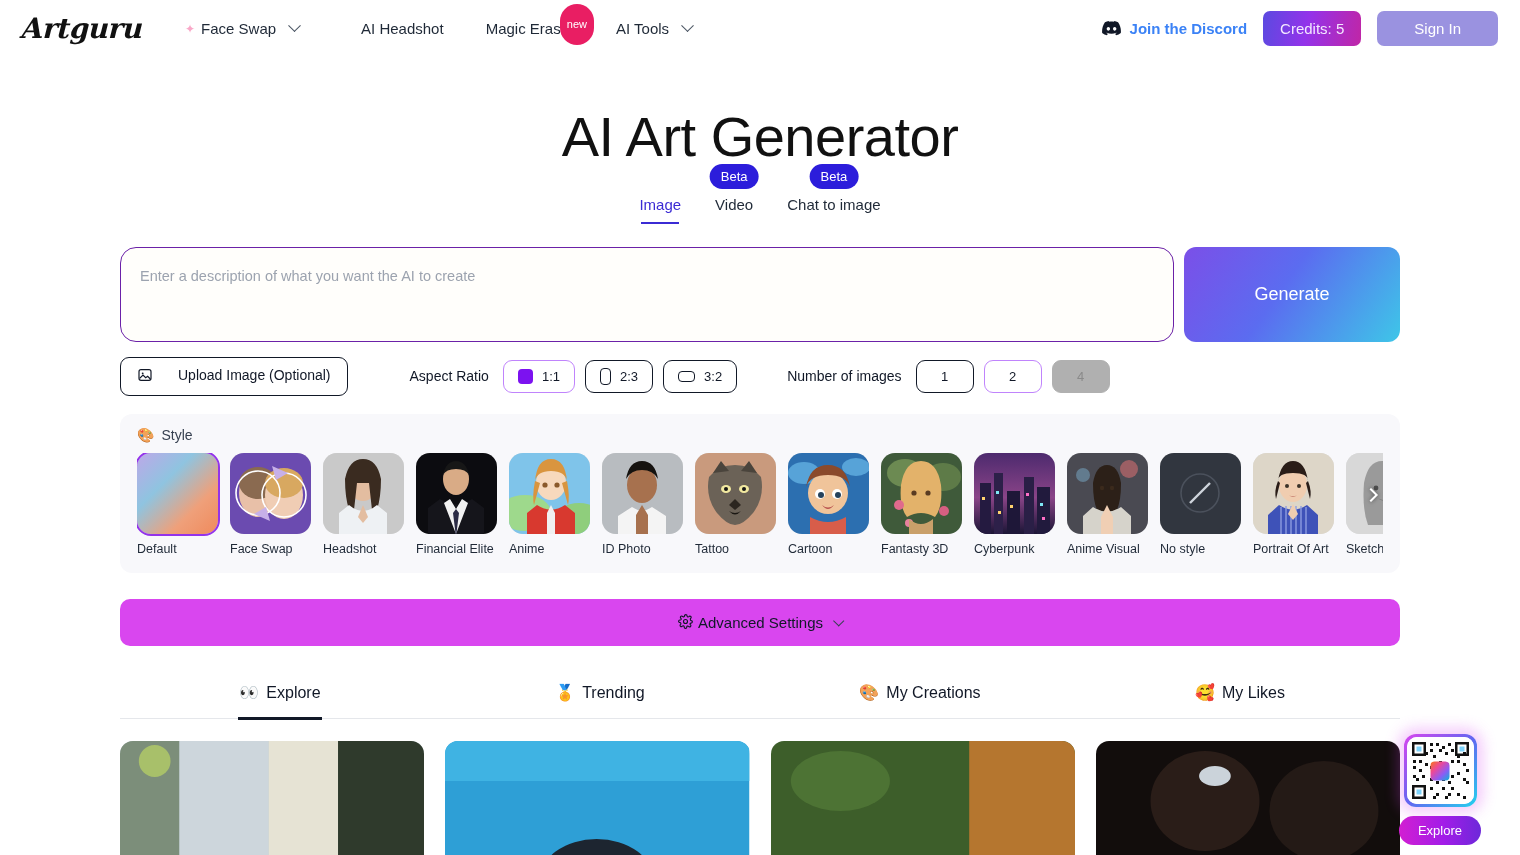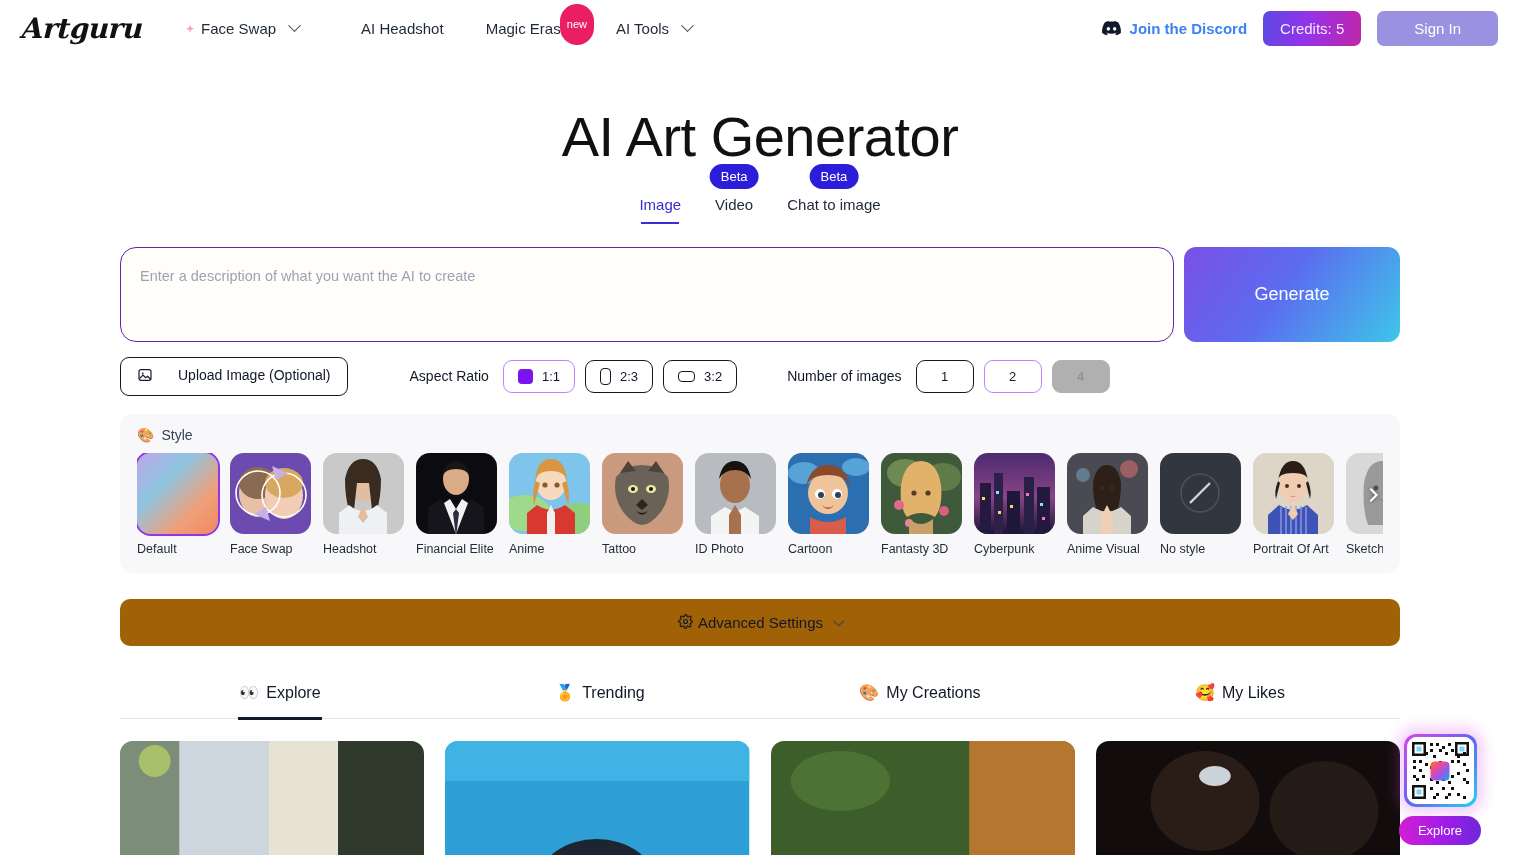--- a/index.html
+++ b/index.html
@@ -305,21 +305,21 @@
     display:block; width: 10px; height: 10px;
     border-right: 2.5px solid #fff;
     border-top: 2.5px solid #fff;
     transform: rotate(45deg);
     filter: drop-shadow(0 0 2px rgba(0,0,0,.55));
   }
 
   
   .advanced {
     margin-top: 26px;
-    background: #a16207;
+    background: #d946ef;
     border-radius: 10px;
     height: 47px;
     display: flex; align-items: center; justify-content: center;
     gap: 5px;
     font-size: 15px;
     color: #111827;
     cursor: pointer;
   }
   .advanced .chev2 {
     width: 8px; height: 8px;
@@ -606,46 +606,46 @@
             <path d="M28 52 q14 9 28 0 l10 8 v21 h-48 v-21z" fill="#d8392f"></path>
             <path d="M42 52 l-4 8 v21 h8 v-21z" fill="#f0f0f0"></path>
           </svg>
         </div>
         <div class="style-name">Anime</div>
       </div>
 
       <div class="style-item">
         <div class="style-thumb">
           <svg width="81" height="81" viewBox="0 0 81 81">
+            <rect width="81" height="81" fill="#b8bcc0"></rect>
+            <ellipse cx="40" cy="32" rx="15" ry="18" fill="#a7714e"></ellipse>
+            <path d="M24 26 q3 -18 16 -18 q13 0 16 18 q-5 -9 -16 -9 q-11 0 -16 9z" fill="#15120f"></path>
+            <path d="M30 54 q10 7 20 0 l14 9 v18 h-48 v-18z" fill="#f4f4f4"></path>
+            <path d="M40 52 l-6 10 v19 h12 v-19z" fill="#a7714e"></path>
+          </svg>
+        </div>
+        <div class="style-name">ID Photo</div>
+      </div>
+
+      <div class="style-item">
+        <div class="style-thumb">
+          <svg width="81" height="81" viewBox="0 0 81 81">
             <rect width="81" height="81" fill="#c99a7d"></rect>
             <path d="M14 24 q10 -12 26 -12 q16 0 26 12 q4 20 -8 36 q-10 12 -18 12 q-8 0 -18 -12 q-12 -16 -8 -36z" fill="#6b6257"></path>
             <path d="M18 20 l8 -12 l8 10z" fill="#4a443c"></path>
             <path d="M62 20 l-8 -12 l-8 10z" fill="#4a443c"></path>
             <ellipse cx="31" cy="36" rx="5" ry="4" fill="#f2e9a0"></ellipse>
             <ellipse cx="49" cy="36" rx="5" ry="4" fill="#f2e9a0"></ellipse>
             <circle cx="31" cy="36" r="2" fill="#161616"></circle>
             <circle cx="49" cy="36" r="2" fill="#161616"></circle>
             <path d="M40 46 l-6 6 l6 5 l6 -5z" fill="#2c2620"></path>
             <path d="M34 58 q6 7 12 0 q-6 4 -12 0z" fill="#1a1713"></path>
           </svg>
         </div>
         <div class="style-name">Tattoo</div>
-      </div>
-
-      <div class="style-item">
-        <div class="style-thumb">
-          <svg width="81" height="81" viewBox="0 0 81 81">
-            <rect width="81" height="81" fill="#b8bcc0"></rect>
-            <ellipse cx="40" cy="32" rx="15" ry="18" fill="#a7714e"></ellipse>
-            <path d="M24 26 q3 -18 16 -18 q13 0 16 18 q-5 -9 -16 -9 q-11 0 -16 9z" fill="#15120f"></path>
-            <path d="M30 54 q10 7 20 0 l14 9 v18 h-48 v-18z" fill="#f4f4f4"></path>
-            <path d="M40 52 l-6 10 v19 h12 v-19z" fill="#a7714e"></path>
-          </svg>
-        </div>
-        <div class="style-name">ID Photo</div>
       </div>
 
       <div class="style-item">
         <div class="style-thumb">
           <svg width="81" height="81" viewBox="0 0 81 81">
             <rect width="81" height="81" fill="#2c6fb0"></rect>
             <ellipse cx="16" cy="20" rx="16" ry="11" fill="#57a3d8"></ellipse>
             <ellipse cx="68" cy="14" rx="14" ry="9" fill="#57a3d8"></ellipse>
             <ellipse cx="40" cy="40" rx="20" ry="21" fill="#f0c49a"></ellipse>
             <path d="M18 34 q4 -22 22 -22 q18 0 22 22 q-4 -12 -22 -12 q-18 0 -22 12z" fill="#8b4a2b"></path>

